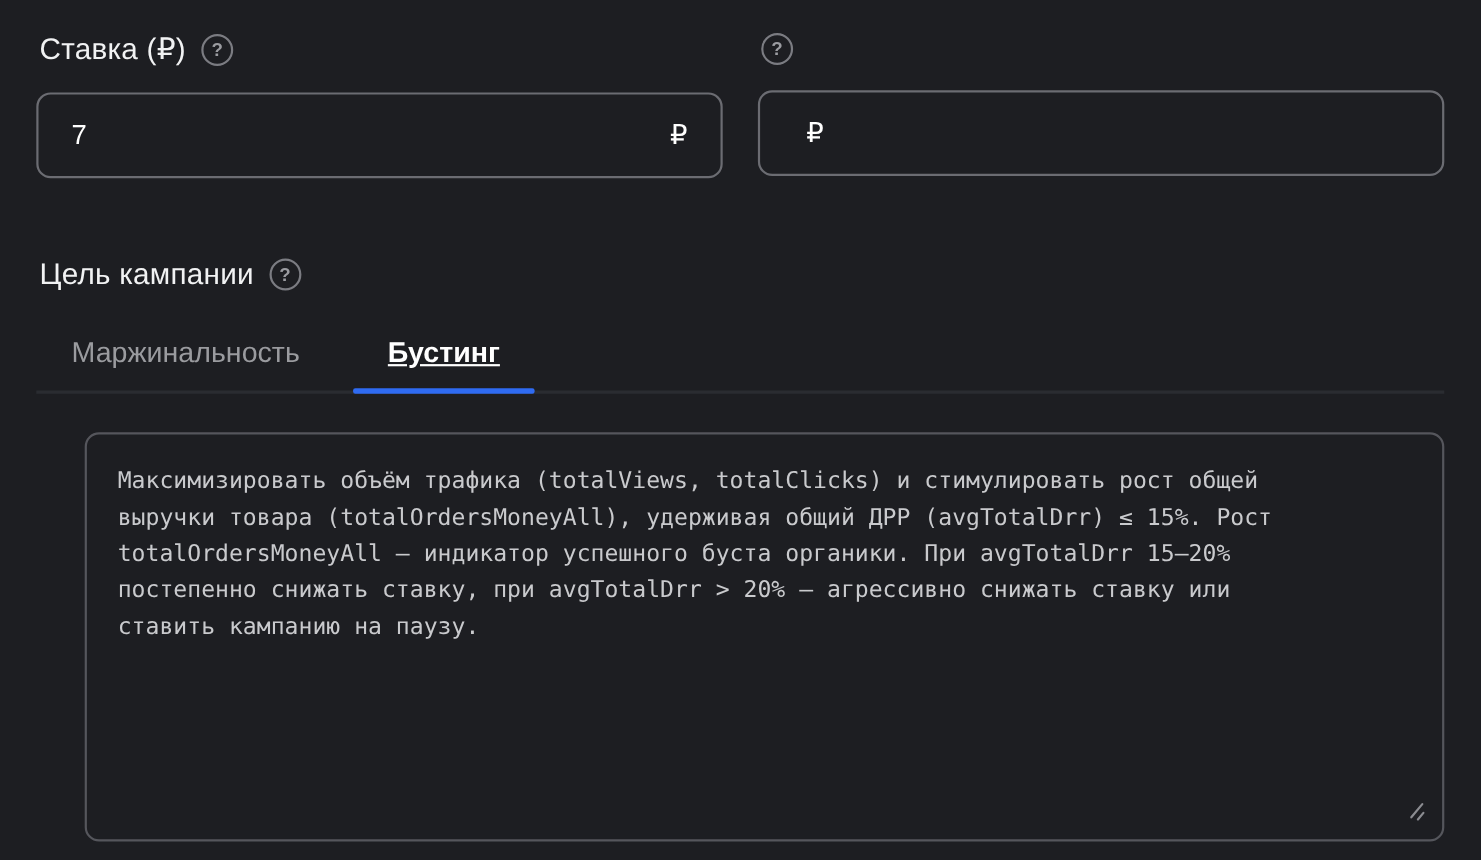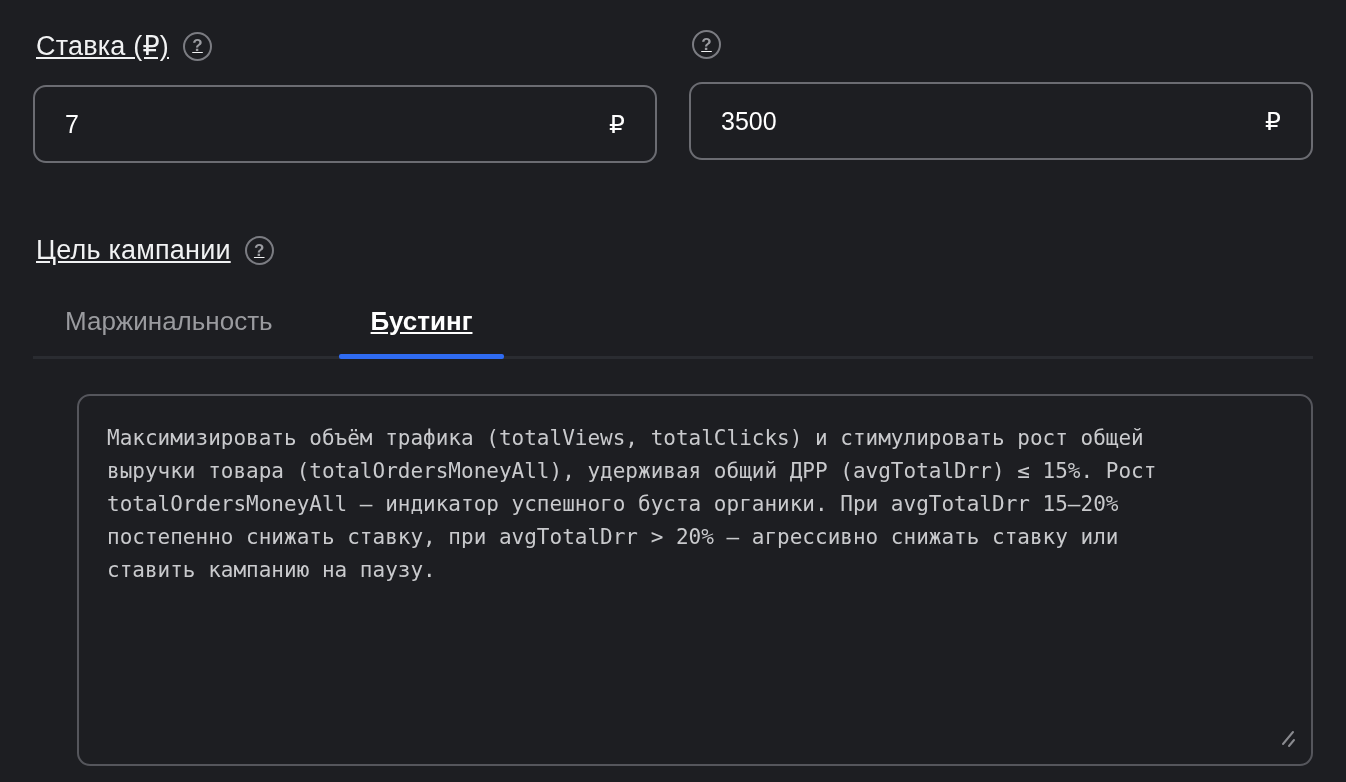--- a/index.html
+++ b/index.html
@@ -9,21 +9,21 @@
     font-family:"Liberation Sans","DejaVu Sans",sans-serif;
     color:#f1f2f3;
     padding:30px 33px;
     overflow:hidden;
   }
   .fields-row { display:flex; gap:32px; }
   .field-col { flex:1; min-width:0; }
   .label-row {
     display:flex; align-items:center; gap:14px;
     font-size:27px; letter-spacing:.2px; color:#f1f2f3;
-    margin-bottom:23px; margin-left:3px;text-decoration:underline;
+    margin-bottom:23px; margin-left:3px;
   }
   .help-icon {
     width:29px; height:29px; flex:0 0 29px;
     border:2px solid #7b7c82; border-radius:50%;
     color:#9b9ca1; font-size:17px; font-weight:bold;
     display:flex; align-items:center; justify-content:center;
     cursor:pointer; user-select:none;
   }
   .input-box {
     display:flex; align-items:center;
@@ -33,21 +33,21 @@
   }
   .input-box input {
     flex:1; min-width:0;
     background:transparent; border:none; outline:none;
     color:#ffffff; font-size:25px;
     font-family:"Liberation Sans","DejaVu Sans",sans-serif;
   }
   .currency-suffix { color:#ffffff; font-size:25px; margin-left:12px; }
   .goal-section { margin-top:72px; }
   .tabs {
-    display:flex; gap:34px;
+    display:flex; gap:16px;
     margin-top:29px;
     border-bottom:3px solid #2a2c31;
   }
   .tab {
     position:relative;
     padding:11px 32px 19px;
     font-size:26px; color:#9a9b9f;
     cursor:pointer; white-space:nowrap;
   }
   .tab.active { color:#ffffff; font-weight:bold;text-decoration:underline; }
@@ -86,21 +86,20 @@
       <input type="text" value="7" style="">
       <span class="currency-suffix">₽</span>
     </div>
   </div>
 
   <div class="field-col">
     <div class="label-row">
       <span class="help-icon">?</span>
     </div>
     <div class="input-box">
-      <input type="text" value="3500" style="">
       <span class="currency-suffix">₽</span>
     </div>
   </div>
 
 </div>
 
 <div class="goal-section">
   <div class="label-row">
     <span>Цель кампании</span>
     <span class="help-icon">?</span>

